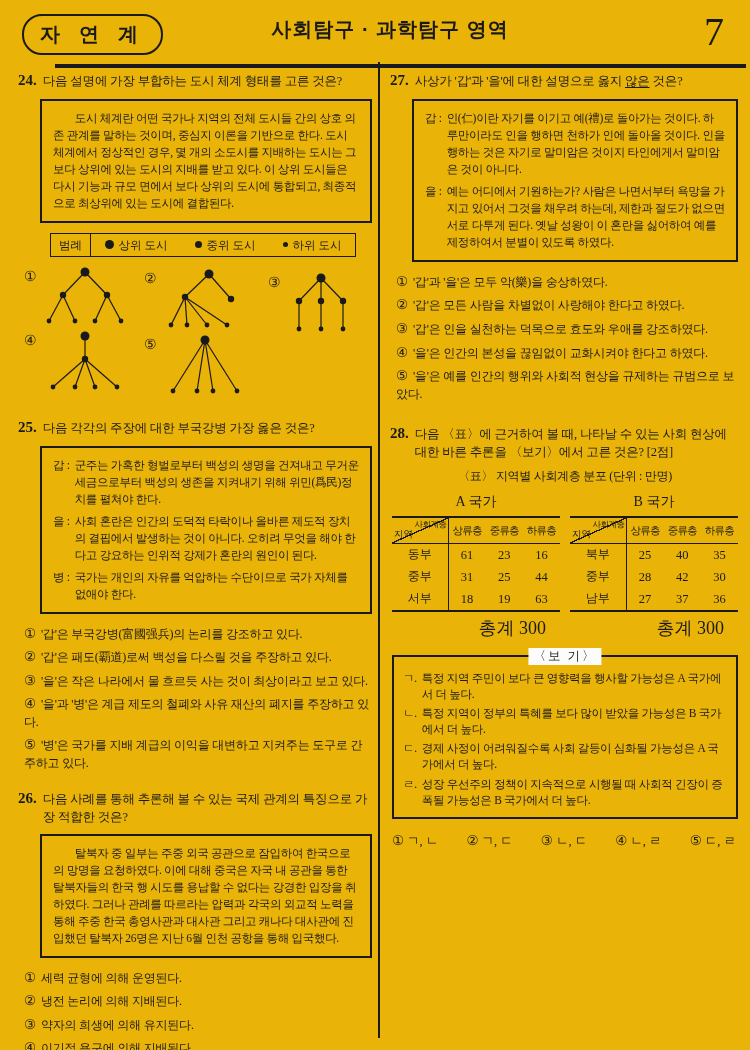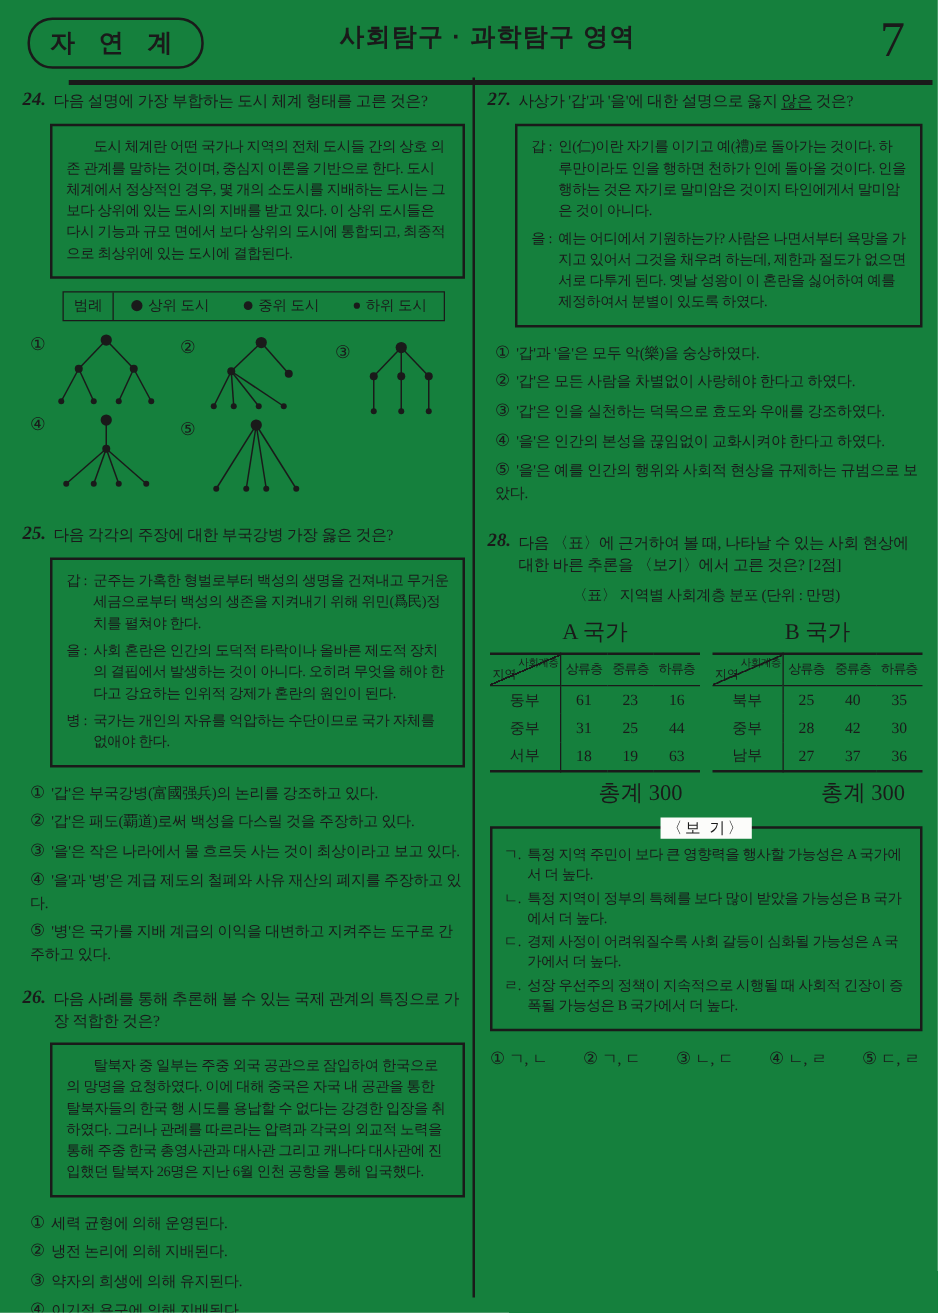--- a/index.html
+++ b/index.html
@@ -4,21 +4,21 @@
 <style>
   * { margin:0; padding:0; box-sizing:border-box; }
   html,body { width:750px; height:1050px; }
   body {
     background:#e8e8e6;
     font-family:"Liberation Serif","DejaVu Serif",serif;
     color:#1a1a1a;
   }
   .page {
     position:relative; width:750px; height:1050px;
-    background:#15803d; overflow:hidden;
+    background:#eab308; overflow:hidden;
   }
 
   
   .header { position:absolute; top:6px; left:0; width:750px; height:56px; }
   .track-box {
     position:absolute; left:22px; top:8px;
     border:2px solid #1a1a1a; border-radius:20px;
     padding:5px 16px; font-size:20px; font-weight:bold; letter-spacing:7px;
   }
   .header-title {
@@ -33,21 +33,21 @@
   .header-rule { position:absolute; top:58px; left:55px; width:691px; height:4px; background:#1a1a1a; }
   .col-divider { position:absolute; left:378px; top:62px; height:976px; width:2px; background:#1a1a1a; }
 
   
   .col { position:absolute; top:70px; font-size:12px; line-height:1.45; }
   .col-left  { left:18px;  width:356px; }
   .col-right { left:390px; width:350px; display:flex; flex-direction:column; height:972px; }
 
   .question + .question { margin-top:16px; }
   .q-head { display:flex; align-items:flex-start; margin-bottom:7px; }
-  .q-num { font-weight:bold; font-size:15px; margin-right:6px; white-space:nowrap;font-style:italic; }
+  .q-num { font-weight:bold; font-size:15px; margin-right:6px; white-space:nowrap; }
   .q-text { font-size:12.5px; padding-top:2px; letter-spacing:-0.2px; }
   .u { text-decoration:underline; text-underline-offset:2px; }
 
   .passage-box {
     border:2px solid #1a1a1a;
     margin:4px 2px 10px 22px;
     padding:9px 11px;
     font-size:11.5px; line-height:1.48; letter-spacing:-0.3px;
   }
   .indent-first p { text-indent:1.9em; }
@@ -85,21 +85,21 @@
   .d3 { left:250px; top:6px; }
   .d4 { left:6px;  top:64px; }
   .d5 { left:126px; top:68px; }
   .diagram svg { display:block; }
 
   
   .q28 { margin-top:auto; }
   .table-title { text-align:center; font-size:12px; margin:4px 0 6px; letter-spacing:-0.3px; }
   .tables-row { display:flex; justify-content:space-between; padding:0 2px; }
   .country-table { width:168px; }
-  .country-name { text-align:center; font-size:18px; margin-bottom:4px; }
+  .country-name { text-align:center; font-size:14px; margin-bottom:4px; }
   table { border-collapse:collapse; width:100%; }
   thead tr { border-top:2px solid #1a1a1a; border-bottom:1.5px solid #1a1a1a;margin-top:44px; }
   tbody { border-bottom:2px solid #1a1a1a; }
   th,td { font-weight:normal; text-align:center; font-size:12px; padding:2px 1px; }
   .corner {
     width:56px; height:26px; position:relative; padding:0;
     border-right:1.5px solid #1a1a1a;
     background:linear-gradient(to bottom right, transparent calc(50% - 0.7px), #1a1a1a calc(50% - 0.7px), #1a1a1a calc(50% + 0.7px), transparent calc(50% + 0.7px));
   }
   .corner-top { position:absolute; top:0; right:1px; font-size:8.5px; letter-spacing:-0.5px; }

